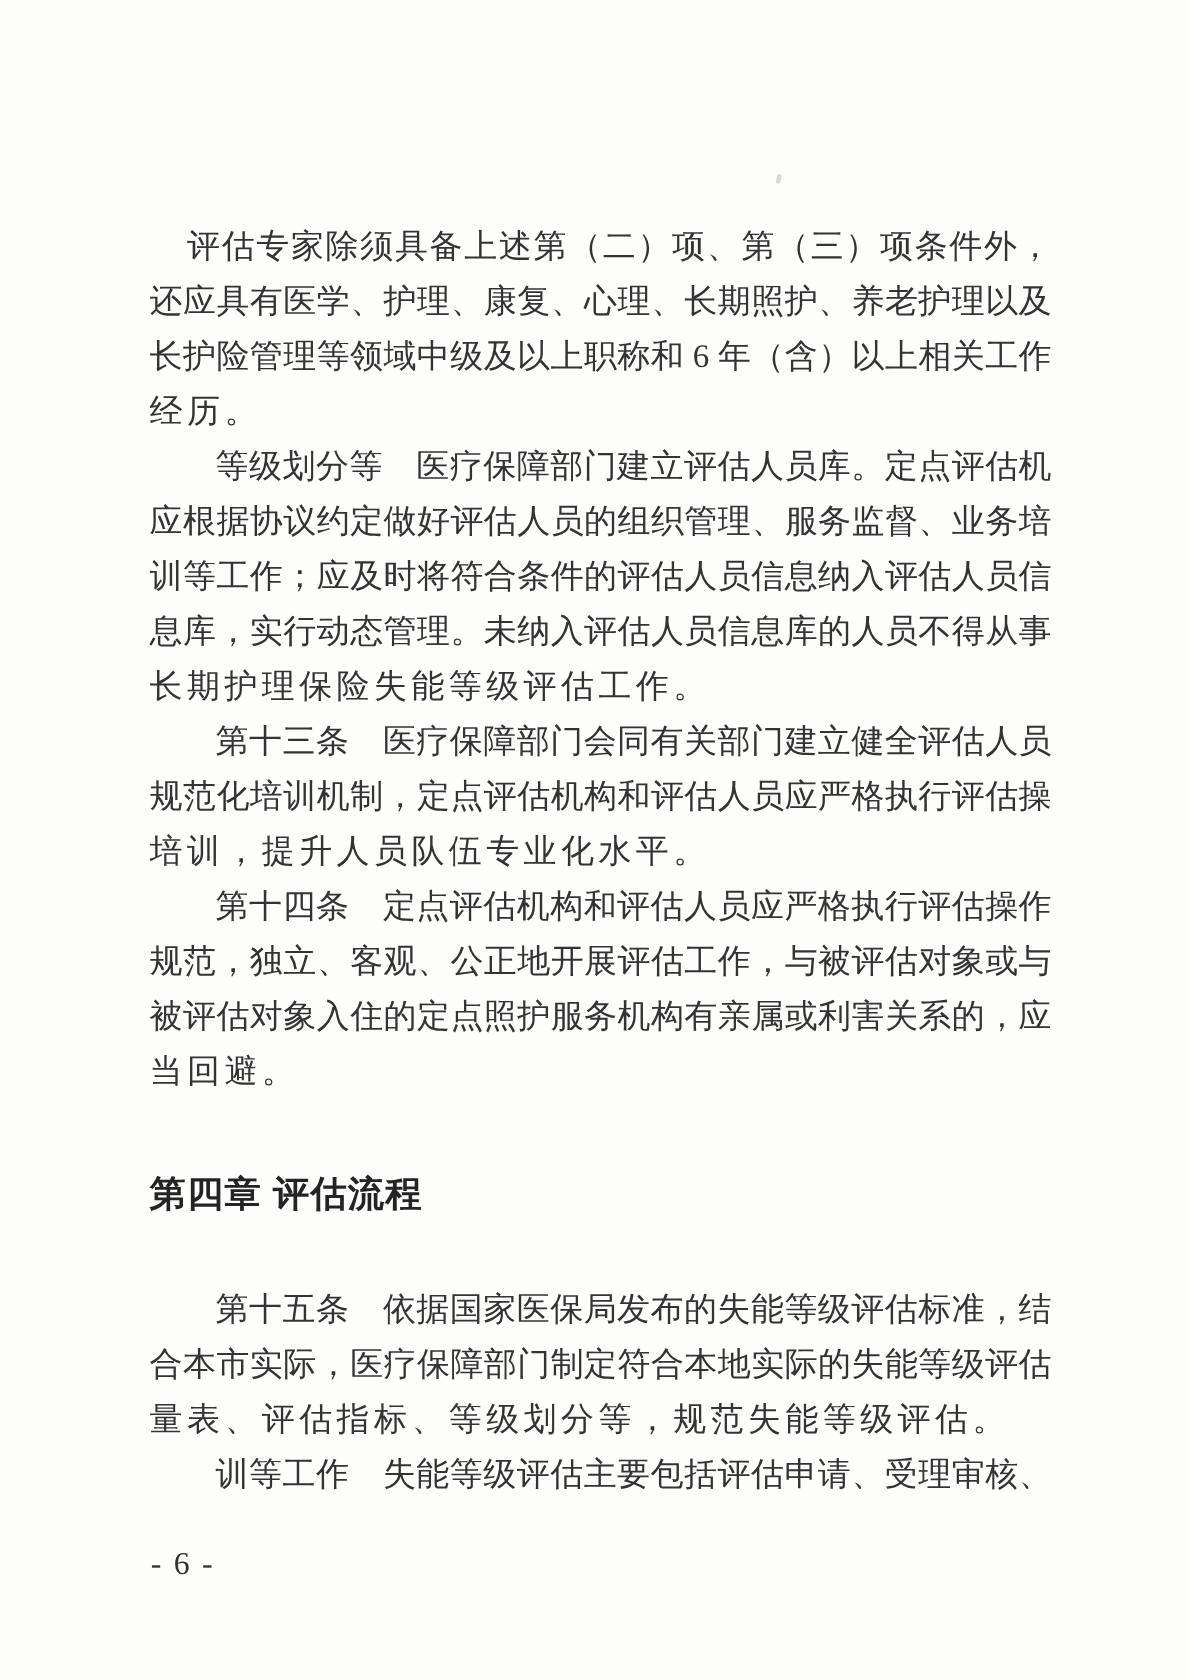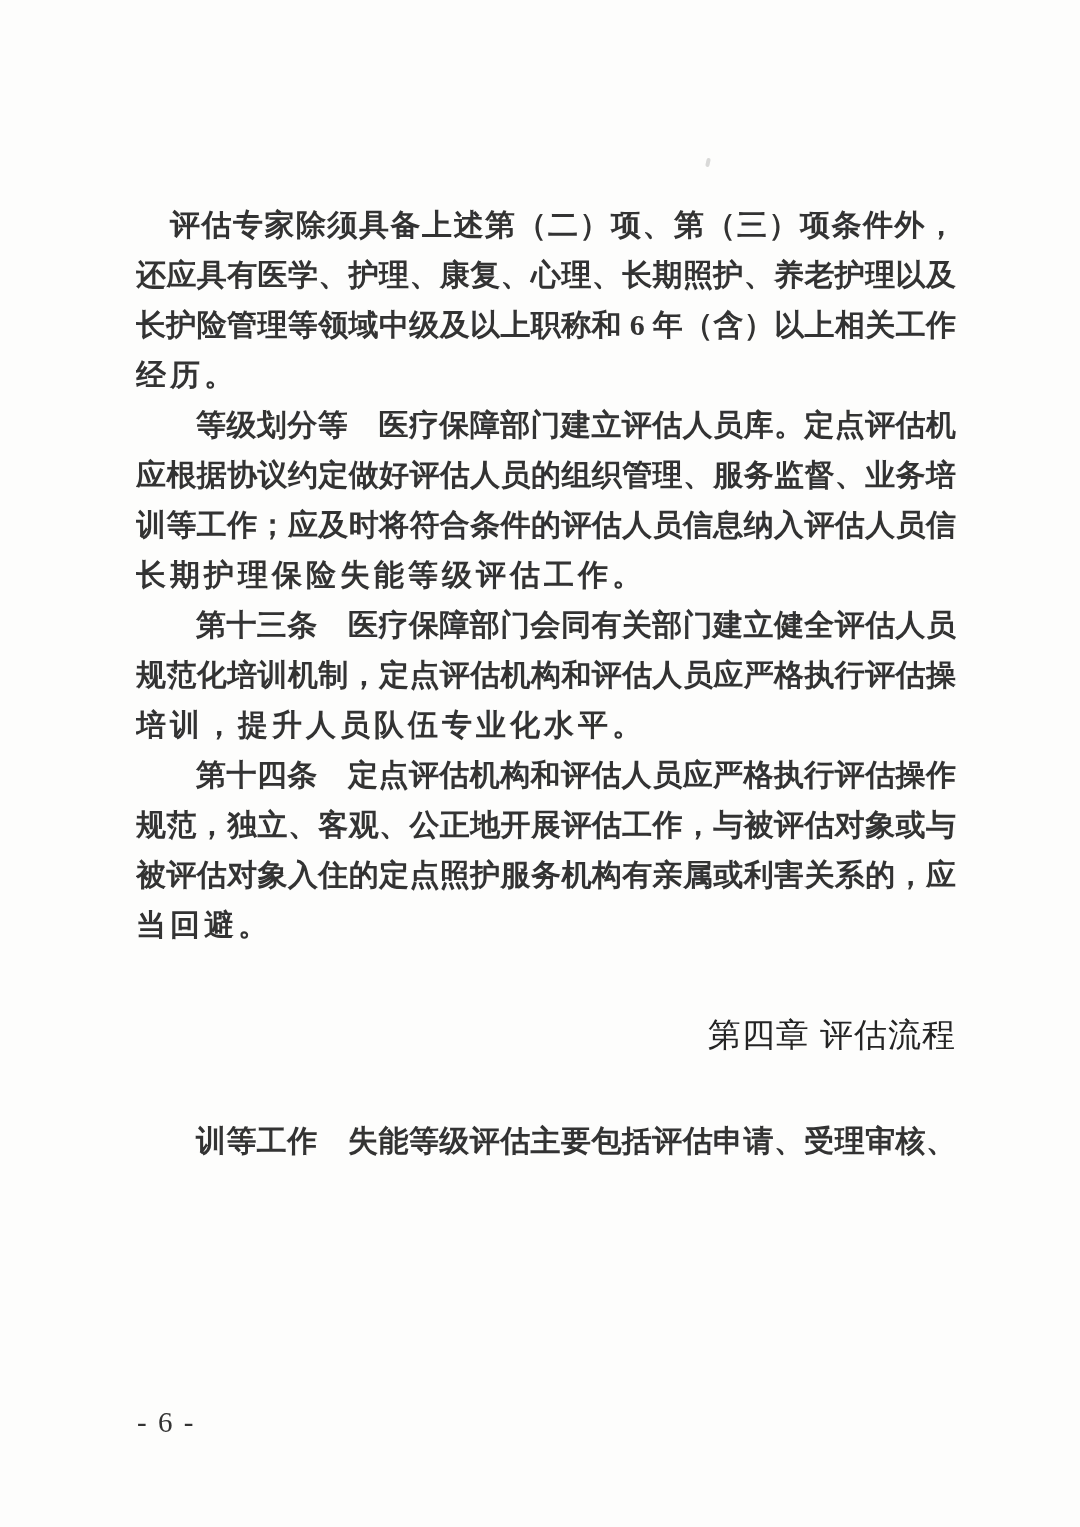--- a/index.html
+++ b/index.html
@@ -10,21 +10,21 @@
     background: var(--paper, #fdfdfc);
     font-family: "Liberation Serif", "DejaVu Serif", serif;
     overflow: hidden;
   }
   .doc {
     position: absolute;
     left: 136px;
     top: 200px;
     width: 820px;
   }
-  .para { margin: 0; padding: 0; font-weight: bold; }
+  .para { margin: 0; padding: 0; }
   .line {
     height: 50px;
     line-height: 50px;
     font-size: 30px;
     color: var(--ink, #333333);
     text-align: justify;
     text-align-last: justify;
     overflow: hidden;
     white-space: normal;
   }
@@ -32,23 +32,23 @@
   .line.first-sm { padding-left: 34px; }
   .line.last {
     text-align: left;
     text-align-last: left;
     letter-spacing: 4px;
   }
   .chapter {
     margin: 60px 0 56px 0;
     height: 50px;
     line-height: 50px;
-    text-align: right;
+    text-align: left;
     font-family: "Liberation Sans", "DejaVu Sans", sans-serif;
-    font-weight: 400;
+    font-weight: 700;
     font-size: 33px;
     letter-spacing: 1px;
     color: var(--ink-heading, #242424);
   }
   .pageno {
     position: absolute;
     left: 137px;
     top: 1404px;
     font-size: 29px;
     line-height: 36px;
@@ -79,38 +79,44 @@
       <div class="line first-sm">评估专家除须具备上述第（二）项、第（三）项条件外，</div>
       <div class="line">还应具有医学、护理、康复、心理、长期照护、养老护理以及</div>
       <div class="line">长护险管理等领域中级及以上职称和 6 年（含）以上相关工作</div>
       <div class="line last">经历。</div>
     </section>
 
     <section class="para">
       <div class="line first">等级划分等　医疗保障部门建立评估人员库。定点评估机构</div>
       <div class="line">应根据协议约定做好评估人员的组织管理、服务监督、业务培</div>
       <div class="line">训等工作；应及时将符合条件的评估人员信息纳入评估人员信</div>
+      <div class="line">息库，实行动态管理。未纳入评估人员信息库的人员不得从事</div>
       <div class="line last">长期护理保险失能等级评估工作。</div>
     </section>
 
     <section class="para">
       <div class="line first">第十三条　医疗保障部门会同有关部门建立健全评估人员</div>
       <div class="line">规范化培训机制，定点评估机构和评估人员应严格执行评估操作</div>
       <div class="line last">培训，提升人员队伍专业化水平。</div>
     </section>
 
     <section class="para">
       <div class="line first">第十四条　定点评估机构和评估人员应严格执行评估操作</div>
       <div class="line">规范，独立、客观、公正地开展评估工作，与被评估对象或与</div>
       <div class="line">被评估对象入住的定点照护服务机构有亲属或利害关系的，应</div>
       <div class="line last">当回避。</div>
     </section>
 
     <h1 class="chapter">第四章 评估流程</h1>
 
+    <section class="para">
+      <div class="line first">第十五条　依据国家医保局发布的失能等级评估标准，结</div>
+      <div class="line">合本市实际，医疗保障部门制定符合本地实际的失能等级评估</div>
+      <div class="line last">量表、评估指标、等级划分等，规范失能等级评估。</div>
+    </section>
 
     <section class="para">
       <div class="line first">训等工作　失能等级评估主要包括评估申请、受理审核、</div>
     </section>
 
   </main>
 
   <div class="pageno">- 6 -</div>
 
 </div>

